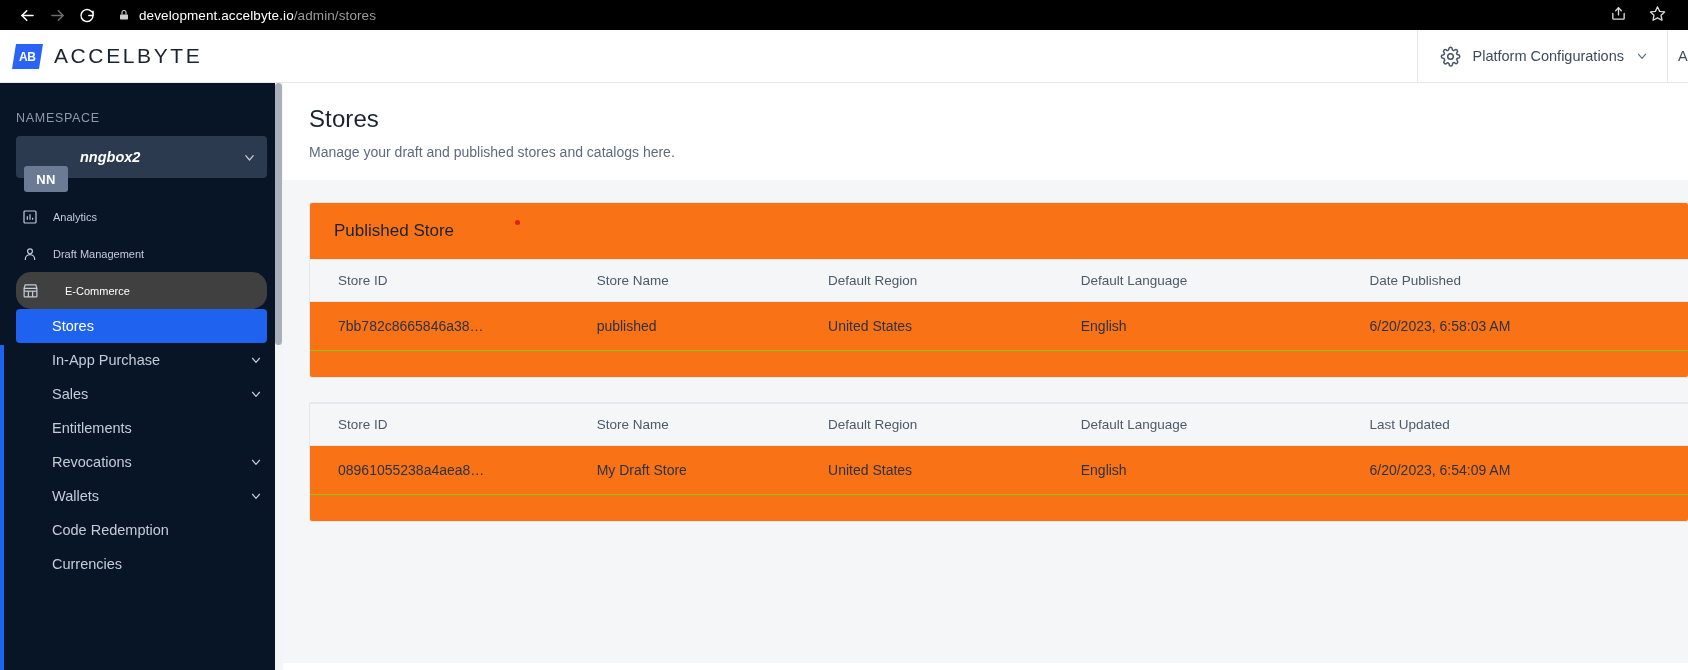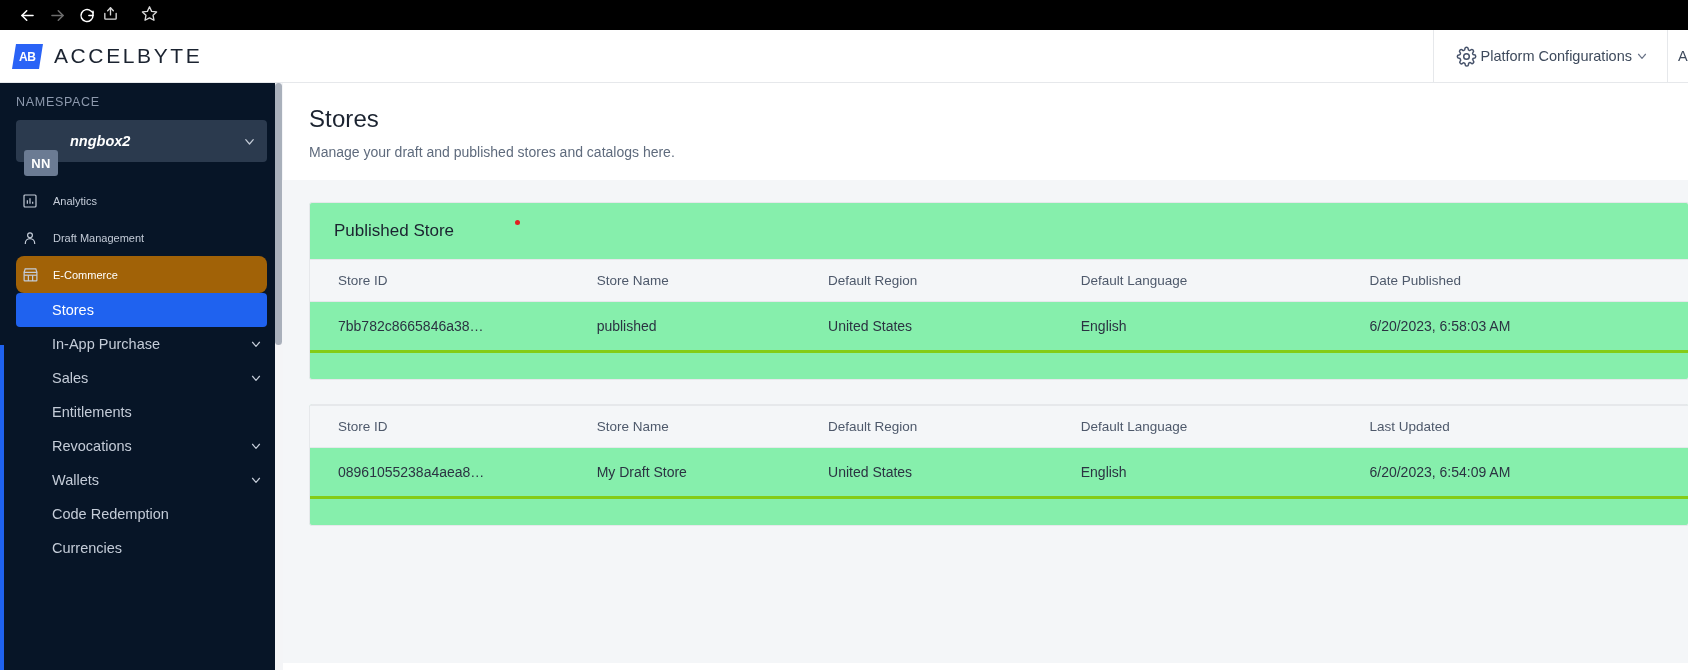--- a/index.html
+++ b/index.html
@@ -67,21 +67,21 @@
     letter-spacing: 2.6px;
     color: #1b2330;
     font-weight: 400;
   }
   .header-right {
     margin-left: auto;
     display: flex; align-items: stretch;
     height: 53px;
   }
   .platform-config {
-    display: flex; align-items: center; gap: 3px;
+    display: flex; align-items: center; gap: 11px;
     padding: 0 18px 0 22px;
     border-left: 1px solid #e6e8eb;
     color: #3e4a5c;
     font-size: 14.5px;
     cursor: pointer;
   }
   .gear-icon { color: #46526a; display: flex; align-items: center; }
   .chev-small { color: #6a7488; display: flex; align-items: center; }
   .user-stub {
     display: flex; align-items: center;
@@ -94,39 +94,39 @@
 
   
   .body-wrap { display: flex; height: 587px; width: 100%; }
 
   
   .sidebar {
     width: 283px; min-width: 283px;
     background: #071527;
     position: relative;
     overflow: hidden;
-    padding-top: 12px;
+    padding-top: 28px;
   }
   .ns-label {
     color: #8d99ad;
     font-size: 12.5px;
     letter-spacing: 0.7px;
     padding: 0 0 11px 16px;
   }
   .ns-select {
     margin: 0 16px;
     height: 42px;
     background: #2b3a4e;
     border-radius: 4px;
     display: flex; align-items: center;
     padding: 0 10px 0 8px;
     cursor: pointer;
   }
   .ns-badge {
-    width: 34px; height: 26px;
+    width: 44px; height: 26px;
     background: #6b7b93;
     border-radius: 3px;
     display: flex; align-items: center; justify-content: center;
     color: #ffffff; font-size: 13px; font-weight: 700;
     letter-spacing: 0.3px;
     margin-top: 44px;
   }
   .ns-name {
     color: #ffffff; font-size: 14.5px; font-weight: 700;
     margin-left: 12px;
@@ -142,25 +142,26 @@
     color: #c4ccd8;
     font-size: 11px;
     cursor: pointer;
     position: relative;
   }
   .nav-item .nav-ico {
     width: 18px; margin-right: 13px;
     display: flex; align-items: center; color: #c4ccd8;
   }
   .nav-item.active-section {
-    background: #a16207;
+    background: #404040;
     margin: 0 16px;
-    border-radius: 8px;
+    border-radius: 15px;
     padding-left: 6px;
     width: calc(100% - 32px);
+    gap: 12px;
   }
   .nav-item.active-section .nav-ico { margin-left: 0; }
   .nav-item.active-section span.lbl { color: #ffffff; }
   .nav-sub {
     height: 34px;
     display: flex; align-items: center;
     padding-left: 52px; padding-right: 20px;
     color: #c4ccd8; font-size: 14.5px;
     cursor: pointer;
   }
@@ -202,21 +203,21 @@
   .page-sub {
     margin-top: 11px;
     font-size: 14px; color: #5f6b7d;
   }
   .content-area {
     background: #f4f6f8;
     padding: 22px 0 0 26px;
     height: calc(100% - 104px);
   }
   .card {
-    background: #86efac;
+    background: #f97316;
     border: 1px solid #e6e8eb;
     border-radius: 3px;
     margin-bottom: 24px;
     margin-right: 0;
     min-width: 1380px;
   }
   .card-head {
     height: 56px;
     display: flex; align-items: center;
     padding-left: 24px;
@@ -236,21 +237,21 @@
     font-size: 13.5px; font-weight: 400;
     color: #4e596b;
     padding: 13px 0 13px 0;
     white-space: nowrap;
   }
   td {
     font-size: 14px; color: #2b3342;
     padding: 16px 0;
     white-space: nowrap;
   }
-  tbody tr { border-bottom: 3px solid #84cc16; }
+  tbody tr { border-bottom: 1px solid #84cc16; }
   .c1 { padding-left: 28px; width: 270px; }
   .c2 { width: 218px; }
   .c3 { width: 238px; }
   .c4 { width: 272px; }
   .c5 { width: 300px; }
   .card-foot { height: 26px; }
 </style>
 </head>
 <body>
 
@@ -271,20 +272,29 @@
         </svg>
     </span>
   </div>
   <div class="nav-btn">
     <span>
       <svg width="18" height="18" viewBox="0 0 24 24" fill="none" stroke="currentColor" stroke-width="2" stroke-linecap="round" stroke-linejoin="round">
           <polyline points="20 7 20 12.5 14.5 12.5"></polyline>
           <path d="M20 12.5A8 8 0 1 1 17.2 6.6L20 9"></path>
         </svg>
     </span>
+  </div>
+  <div class="omnibox">
+    <span class="lock-icon">
+      <svg width="12" height="14" viewBox="0 0 24 24" fill="none" stroke="currentColor" stroke-width="2.2">
+          <rect x="4" y="11" width="16" height="10" rx="1.5" fill="currentColor" stroke="none"></rect>
+          <path d="M8 11V7a4 4 0 0 1 8 0v4"></path>
+        </svg>
+    </span>
+    <span class="url-text"><span>development.accelbyte.io</span><span class="url-path">/admin/stores</span></span>
   </div>
   <div class="chrome-right">
     <div class="chrome-icon">
       <span>
         <svg width="17" height="17" viewBox="0 0 24 24" fill="none" stroke="currentColor" stroke-width="1.9" stroke-linecap="round" stroke-linejoin="round">
             <path d="M4 12v7a1 1 0 0 0 1 1h14a1 1 0 0 0 1-1v-7"></path>
             <path d="M8 8l4-4 4 4"></path>
             <line x1="12" y1="4" x2="12" y2="14"></line>
           </svg>
       </span>

